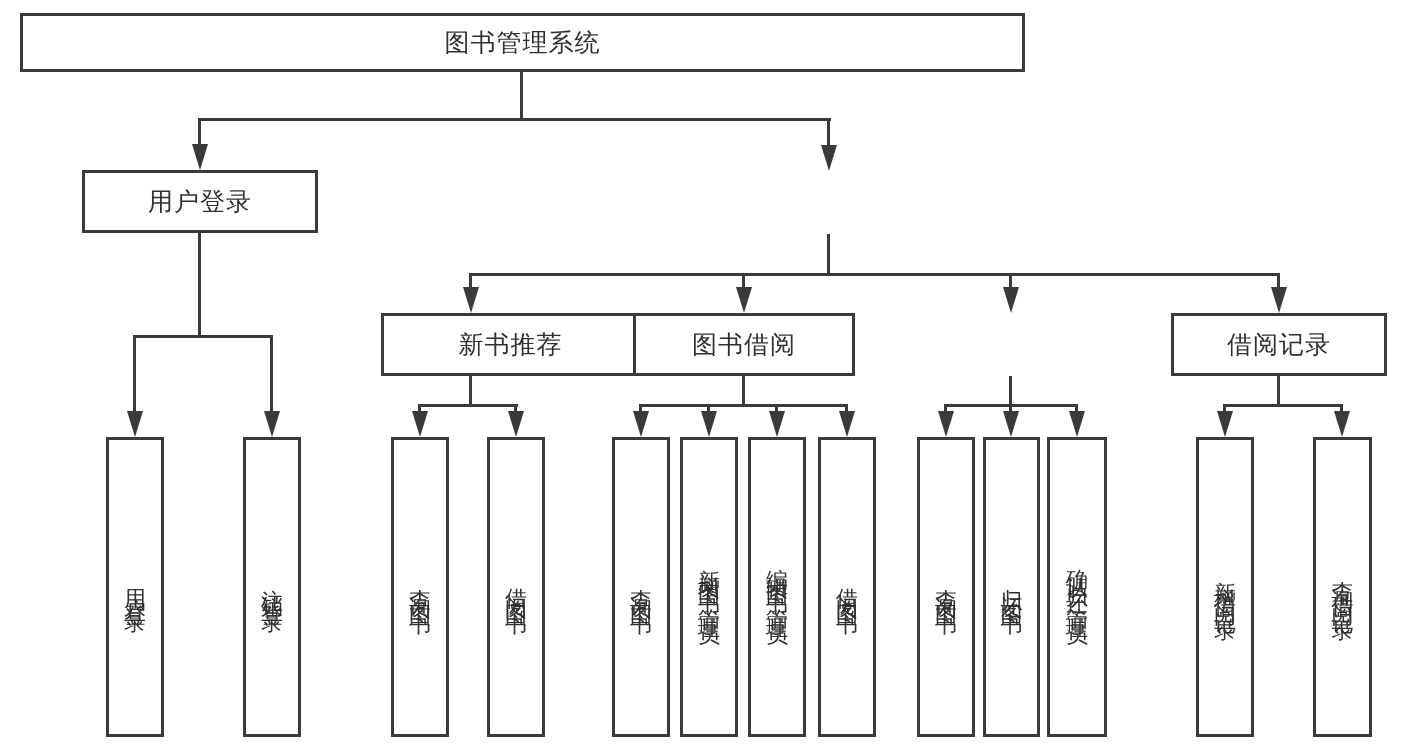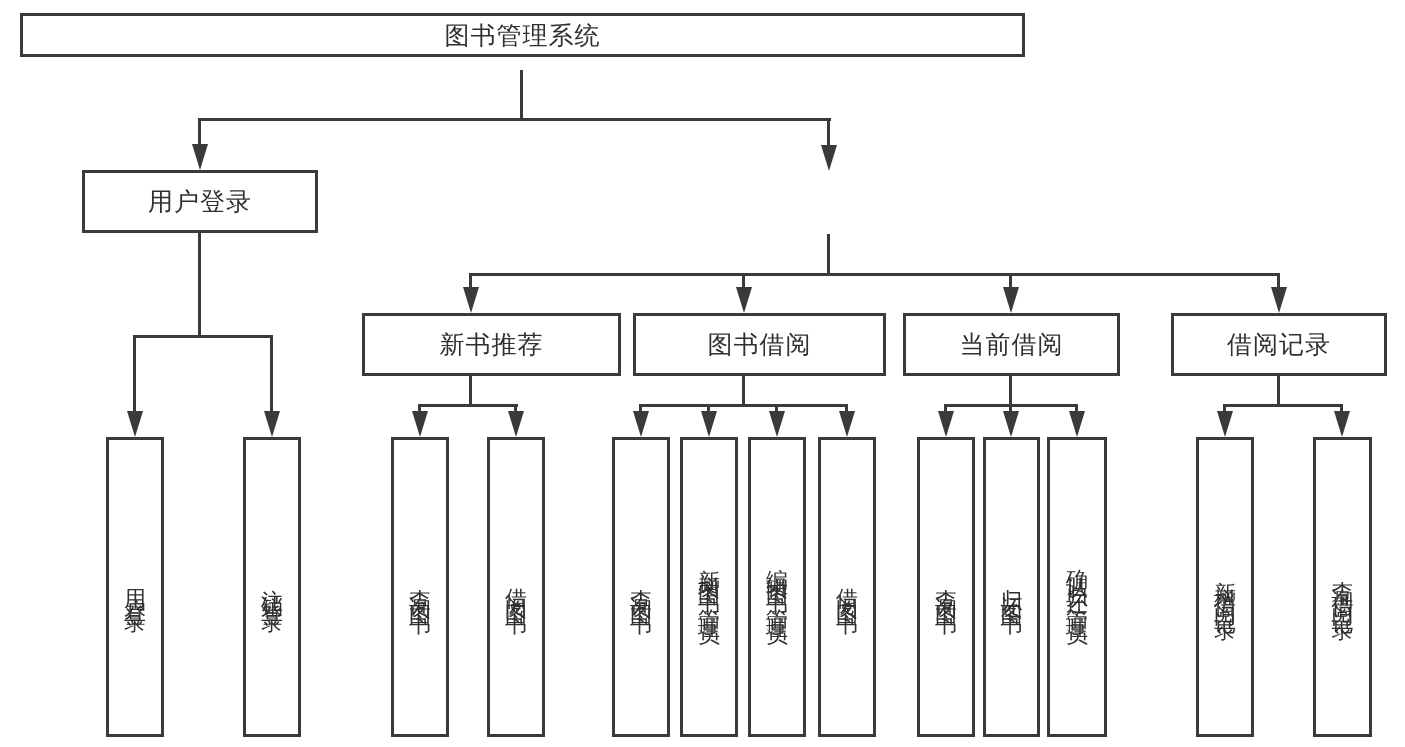--- a/index.html
+++ b/index.html
@@ -49,21 +49,21 @@
     letter-spacing: 1px;
     z-index: 5;
     white-space: nowrap;
   }
 </style>
 </head>
 <body>
 
 <div class="canvas">
 
-  <div class="box h" style="left:20px; top:13px; width:1005px; height:44px">
+  <div class="box h" style="left:20px; top:13px; width:1005px; height:59px">
     <span>图书管理系统</span>
   </div>
 
   <div class="vline" style="left:520px; top:70px; height:48px"></div>
   <div class="hline" style="left:198px; top:118px; width:633px"></div>
   <div class="vline" style="left:198px; top:118px; height:28px"></div>
   <div class="arrow" style="left:192px; top:144px"></div>
   <div class="vline" style="left:827px; top:118px; height:29px"></div>
   <div class="arrow" style="left:821px; top:145px"></div>
 
@@ -82,28 +82,25 @@
   <div class="hline" style="left:469px; top:273px; width:811px"></div>
   <div class="vline" style="left:469px; top:273px; height:16px"></div>
   <div class="arrow" style="left:463px; top:287px"></div>
   <div class="vline" style="left:742px; top:273px; height:16px"></div>
   <div class="arrow" style="left:736px; top:287px"></div>
   <div class="vline" style="left:1009px; top:273px; height:16px"></div>
   <div class="arrow" style="left:1003px; top:287px"></div>
   <div class="vline" style="left:1277px; top:273px; height:16px"></div>
   <div class="arrow" style="left:1271px; top:287px"></div>
 
-  <div class="box h" style="left:362px; top:313px; width:259px; height:63px">
+  <div class="box h" style="left:381px; top:313px; width:259px; height:63px">
     <span>新书推荐</span>
   </div>
-  <div class="box h" style="left:633px; top:313px; width:253px; height:63px">
+  <div class="box h" style="left:633px; top:313px; width:222px; height:63px">
     <span>图书借阅</span>
-  </div>
-  <div class="box h" style="left:903px; top:313px; width:217px; height:63px">
-    <span>当前借阅</span>
   </div>
   <div class="box h" style="left:1171px; top:313px; width:216px; height:63px">
     <span>借阅记录</span>
   </div>
 
   <div class="vline" style="left:469px; top:376px; height:30px"></div>
   <div class="hline" style="left:418px; top:404px; width:100px"></div>
   <div class="vline" style="left:418px; top:404px; height:9px"></div>
   <div class="arrow" style="left:412px; top:411px"></div>
   <div class="vline" style="left:514px; top:404px; height:9px"></div>

